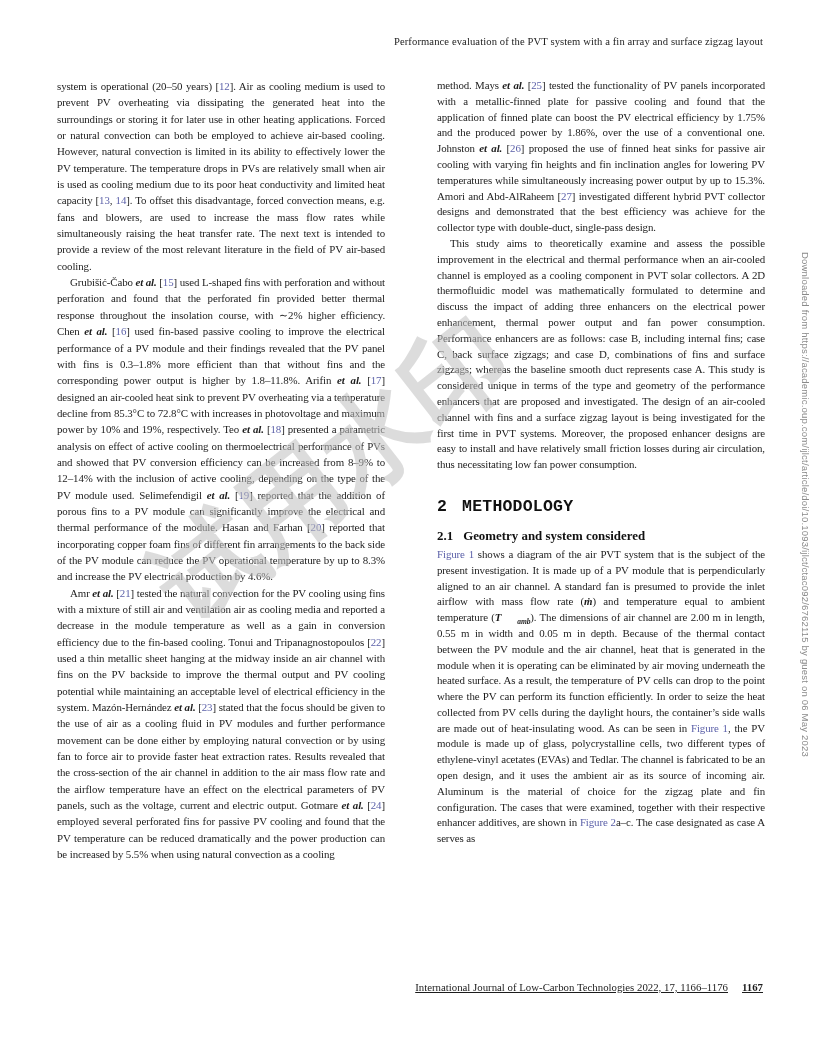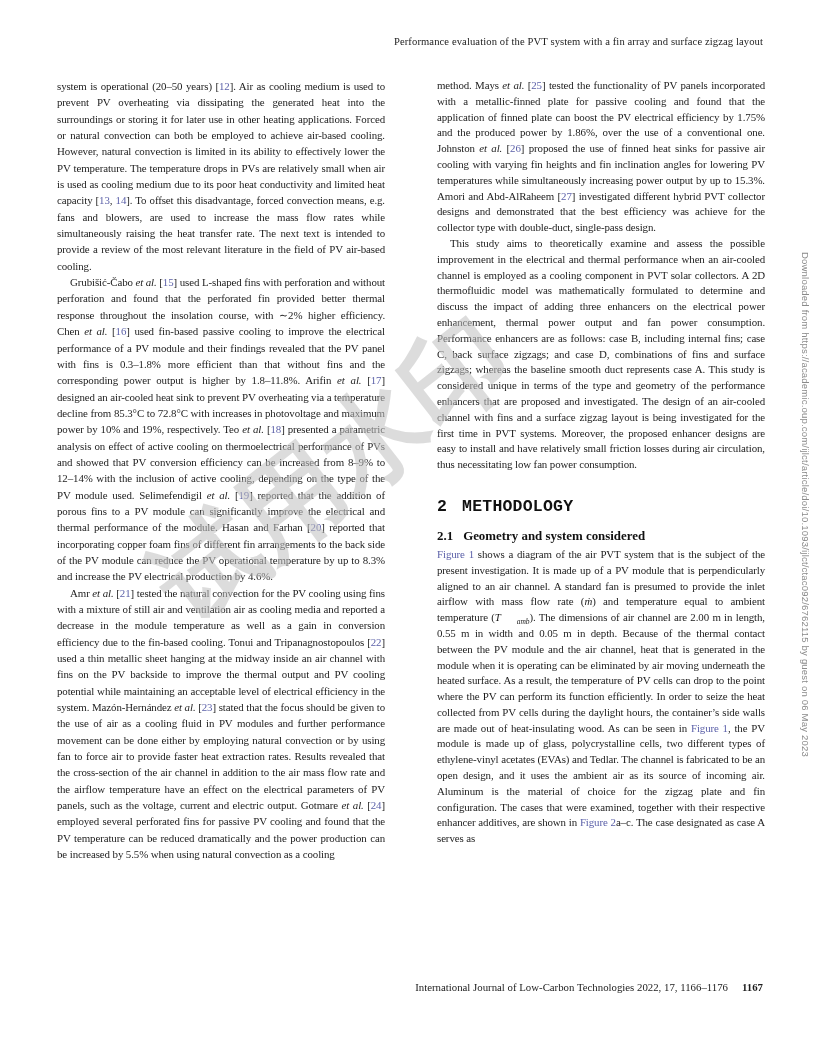--- a/index.html
+++ b/index.html
@@ -18,35 +18,35 @@
     display:flex;gap:52px;align-items:flex-start;
   }
   .col{width:336px;}
   .col p{
     margin:0;font-size:10.9px;line-height:16.35px;
     text-align:justify;letter-spacing:-0.1px;
   }
   .col-right p{line-height:15.8px;}
   .col p.indent{text-indent:13px;}
   .ref-link{color:var(--link,#5a5fa8);cursor:pointer;}
-  .italic{font-style:italic;}
+  .italic{font-style:italic;font-weight:bold;}
   .col sub{font-size:7.5px;line-height:0;padding-left:16px;}
   h2.sect{
     font-family:Liberation Mono, monospace;
     font-size:16.5px;font-weight:700;color:#111;
     margin:24px 0 13px 0;letter-spacing:0.2px;
   }
   h2.sect .num{margin-right:15px;}
   h3.subsect{
     font-size:12.9px;font-weight:700;color:#111;margin:0 0 3px 0;
   }
   h3.subsect .num{margin-right:10px;}
   .footer{
     position:absolute;top:981px;left:57px;width:706px;
-    text-align:right;font-size:10.8px;color:#1c1c1c;
+    text-align:right;font-size:10.8px;color:#1c1c1c;text-decoration:underline;
   }
   .footer .pagenum{font-weight:700;margin-left:14px;}
   .side-note{
     position:absolute;top:252px;right:6px;
     writing-mode:vertical-rl;
     font-family:"Liberation Sans",sans-serif;
     font-size:9.5px;color:#8a8a8a;letter-spacing:0.2px;white-space:nowrap;
   }
   .diag-watermark{
     position:absolute;left:168px;top:545px;

